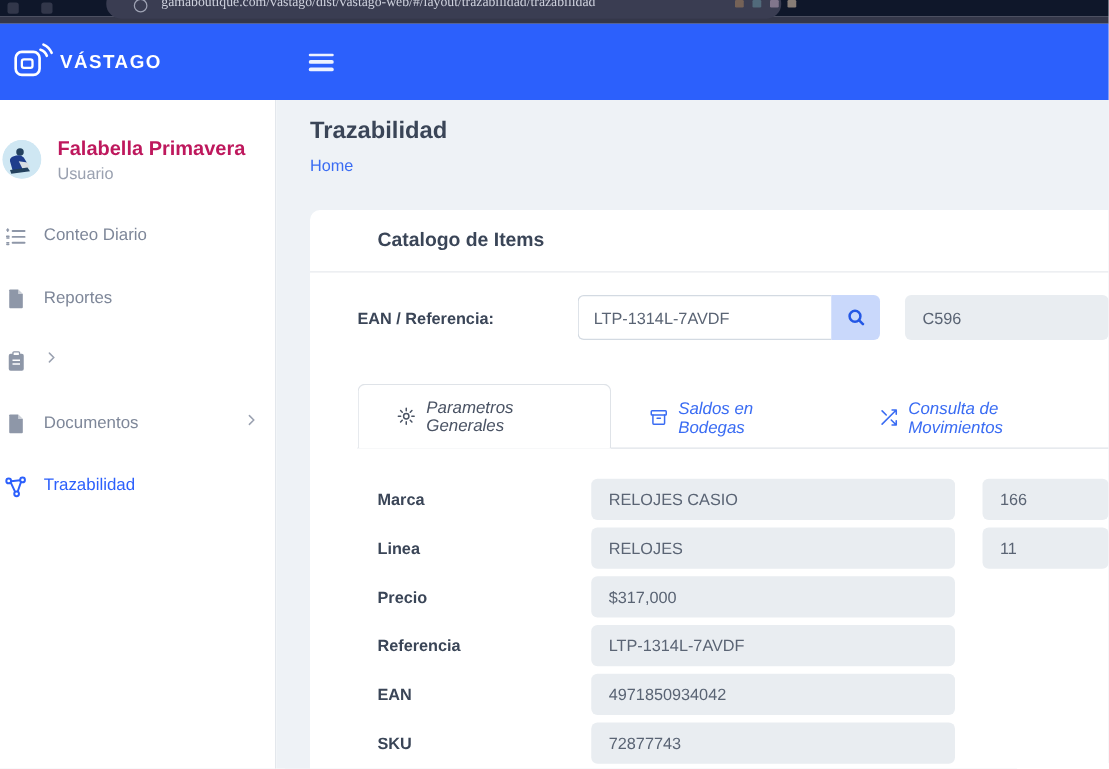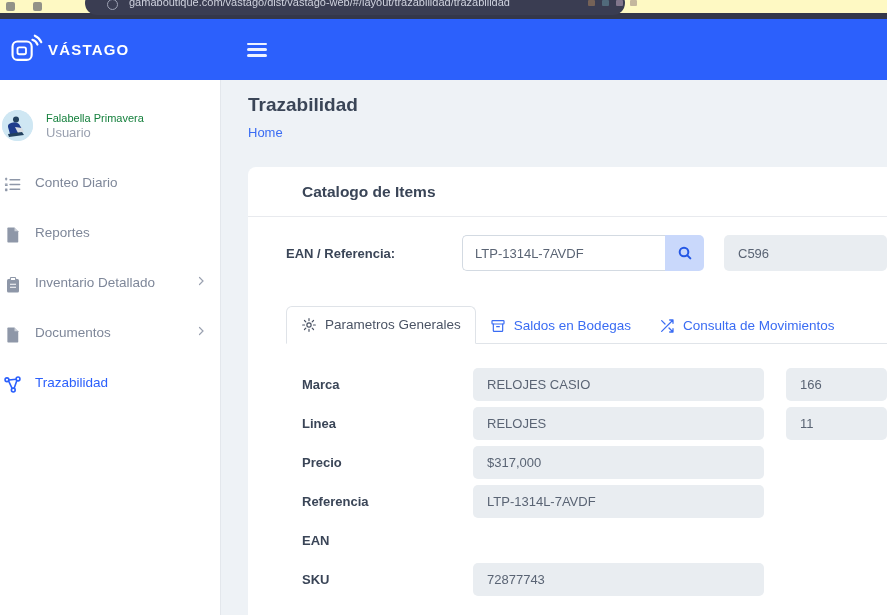--- a/index.html
+++ b/index.html
@@ -1,19 +1,19 @@
 <!DOCTYPE html>
 <html><head>
 <meta charset="utf-8">
 <style>
   * { margin:0; padding:0; box-sizing:border-box; }
   html,body { width:887px; height:615px; overflow:hidden; font-family:"Liberation Sans", sans-serif; background:#eef2f6; }
 
   
-  .browser-bar { height:13px; background:#fef9c3; position:relative; }
+  .browser-bar { height:13px; background:#0f172a; position:relative;font-family:Liberation Serif, serif; }
   .ext-left { position:absolute; left:6px; top:2px; display:flex; gap:18px; }
   .ext-left .chip { width:9px; height:9px; border-radius:2px; background:#4a4d60; opacity:.6; }
   .url-pill { position:absolute; left:85px; top:-9px; width:540px; height:24px; background:#3a3d52; border-radius:12px; overflow:hidden; }
   .url-pill .info-dot { position:absolute; left:22px; top:8px; width:11px; height:11px; border:1.3px solid #9fa3b4; border-radius:50%; }
   .url-text { position:absolute; left:44px; top:5px; font-size:11px; color:#cfd2de; white-space:nowrap; }
   .ext-right { position:absolute; left:588px; top:0; display:flex; gap:7px; }
   .ext-right .chip { width:7px; height:6px; border-radius:1px; opacity:.75; }
   .second-bar { height:6px; background:#343749; }
 
   
@@ -25,21 +25,21 @@
   .hamburger span { display:block; height:2.6px; background:#eef2ff; border-radius:2px; }
 
   
   .body-row { display:flex; height:535px; }
   .sidebar { width:228px; background:#ffffff; border-right:7px solid #eef2f6; box-shadow:inset -1px 0 0 #e3e7ec; flex:none; }
   .main { flex:1; padding:6px 0 0 20px; overflow:hidden; }
 
   
   .user-block { display:flex; align-items:center; gap:13px; margin:30px 10px 0 2px; }
   .avatar { width:31px; height:31px; border-radius:50%; background:#cfe7f3; flex:none; overflow:hidden; display:flex; align-items:center; justify-content:center; }
-  .user-name { font-size:11px; font-weight:400; color:#15803d; line-height:1.3; }
+  .user-name { font-size:16px; font-weight:700; color:#be185d; line-height:1.3; }
   .user-role { font-size:13px; color:#9aa1b0; }
   .nav { margin-top:34px; }
   .nav-item { height:50px; display:flex; align-items:flex-start; gap:13px; padding:0 14px 0 3px; cursor:pointer; color:#7e8799; }
   .nav-item .ic { width:19px; height:19px; color:#8e97a8; flex:none; display:flex; align-items:center; justify-content:center; }
   .nav-item .lbl { font-size:13.5px; flex:1; }
   .nav-item .chev { width:12px; height:12px; color:#9aa1b0; }
   .nav-item.active { color:#2c60fc; }
   .nav-item.active .ic { color:#2c60fc; }
 
   
@@ -53,21 +53,21 @@
 
   .search-row { display:flex; align-items:center; margin-top:18px; }
   .search-label { width:176px; font-size:13px; font-weight:700; color:#3a4557; }
   .search-group { display:flex; }
   .search-input { width:203px; height:36px; border:1px solid #d3dae2; border-right:none; border-radius:5px 0 0 5px; padding:0 12px; font-size:13px; color:#5a6474; font-family:"Liberation Sans", sans-serif; outline:none; }
   .search-btn { width:39px; height:36px; background:#c9d8fb; border:none; border-radius:0 5px 5px 0; cursor:pointer; display:flex; align-items:center; justify-content:center; color:#2457e5; }
   .code-field { flex:1; height:36px; background:#e9edf1; border-radius:5px; margin-left:20px; display:flex; align-items:center; padding:0 14px; font-size:13px; color:#5a6474; }
 
   
   .tabs { display:flex; align-items:flex-end; margin-top:34px; border-bottom:1px solid #e0e4e9; margin-right:0; }
-  .tab { display:flex; align-items:flex-start; gap:8px; font-size:13.5px; padding:10px 14px; color:#3a6cf3; cursor:pointer; position:relative; bottom:-1px; }
+  .tab { display:flex; align-items:center; gap:8px; font-size:13.5px; padding:10px 30px; color:#3a6cf3; cursor:pointer; position:relative; bottom:-1px;font-style:italic; }
   .tab .t-ic { width:16px; height:16px; display:flex; align-items:center; justify-content:center; }
   .tab.active { color:#4a5364; background:#fff; border:1px solid #dfe3e8; border-bottom:1px solid #ffffff; border-radius:6px 6px 0 0; }
 
   
   .form { margin-top:24px; }
   .form-row { display:flex; align-items:center; margin-bottom:6px; height:33px; }
   .form-label { width:187px; padding-left:16px; font-size:13px; font-weight:700; color:#3a4557; }
   .form-value { width:291px; height:33px; background:#e9edf1; border-radius:5px; display:flex; align-items:center; padding:0 14px; font-size:13px; color:#5a6474; }
   .form-side { flex:1; height:33px; background:#e9edf1; border-radius:5px; margin-left:22px; display:flex; align-items:center; padding:0 14px; font-size:13px; color:#5a6474; }
 
@@ -152,21 +152,20 @@
           <span class="lbl">Reportes</span>
         </div>
         <div class="nav-item">
           <span class="ic">
             <svg width="18" height="18" viewBox="0 0 24 24" fill="currentColor">
               <rect x="4" y="4" width="16" height="18" rx="2"></rect>
               <rect x="8.5" y="2" width="7" height="4" rx="1" fill="#ffffff" stroke="currentColor" stroke-width="1.4"></rect>
               <path d="M8 11h8M8 15h8" stroke="#ffffff" stroke-width="1.6"></path>
             </svg>
           </span>
-          <span class="lbl">Inventario Detallado</span>
           <span class="chev">
             <svg width="12" height="12" viewBox="0 0 24 24" fill="none" stroke="currentColor" stroke-width="2.4" stroke-linecap="round">
               <path d="M9 5l7 7-7 7"></path>
             </svg>
           </span>
         </div>
         <div class="nav-item">
           <span class="ic">
             <svg width="18" height="18" viewBox="0 0 24 24" fill="currentColor">
               <path d="M5.5 2h8.5l5 5v14a1 1 0 0 1-1 1H5.5a1 1 0 0 1-1-1V3a1 1 0 0 1 1-1z"></path>
@@ -261,20 +260,21 @@
           <div class="form-row">
             <span class="form-label">Precio</span>
             <span class="form-value">$317,000</span>
           </div>
           <div class="form-row">
             <span class="form-label">Referencia</span>
             <span class="form-value">LTP-1314L-7AVDF</span>
           </div>
           <div class="form-row">
             <span class="form-label">EAN</span>
+            <span class="form-value">4971850934042</span>
           </div>
           <div class="form-row">
             <span class="form-label">SKU</span>
             <span class="form-value">72877743</span>
           </div>
         </div>
     </div>
   </div>
 </div>
 

